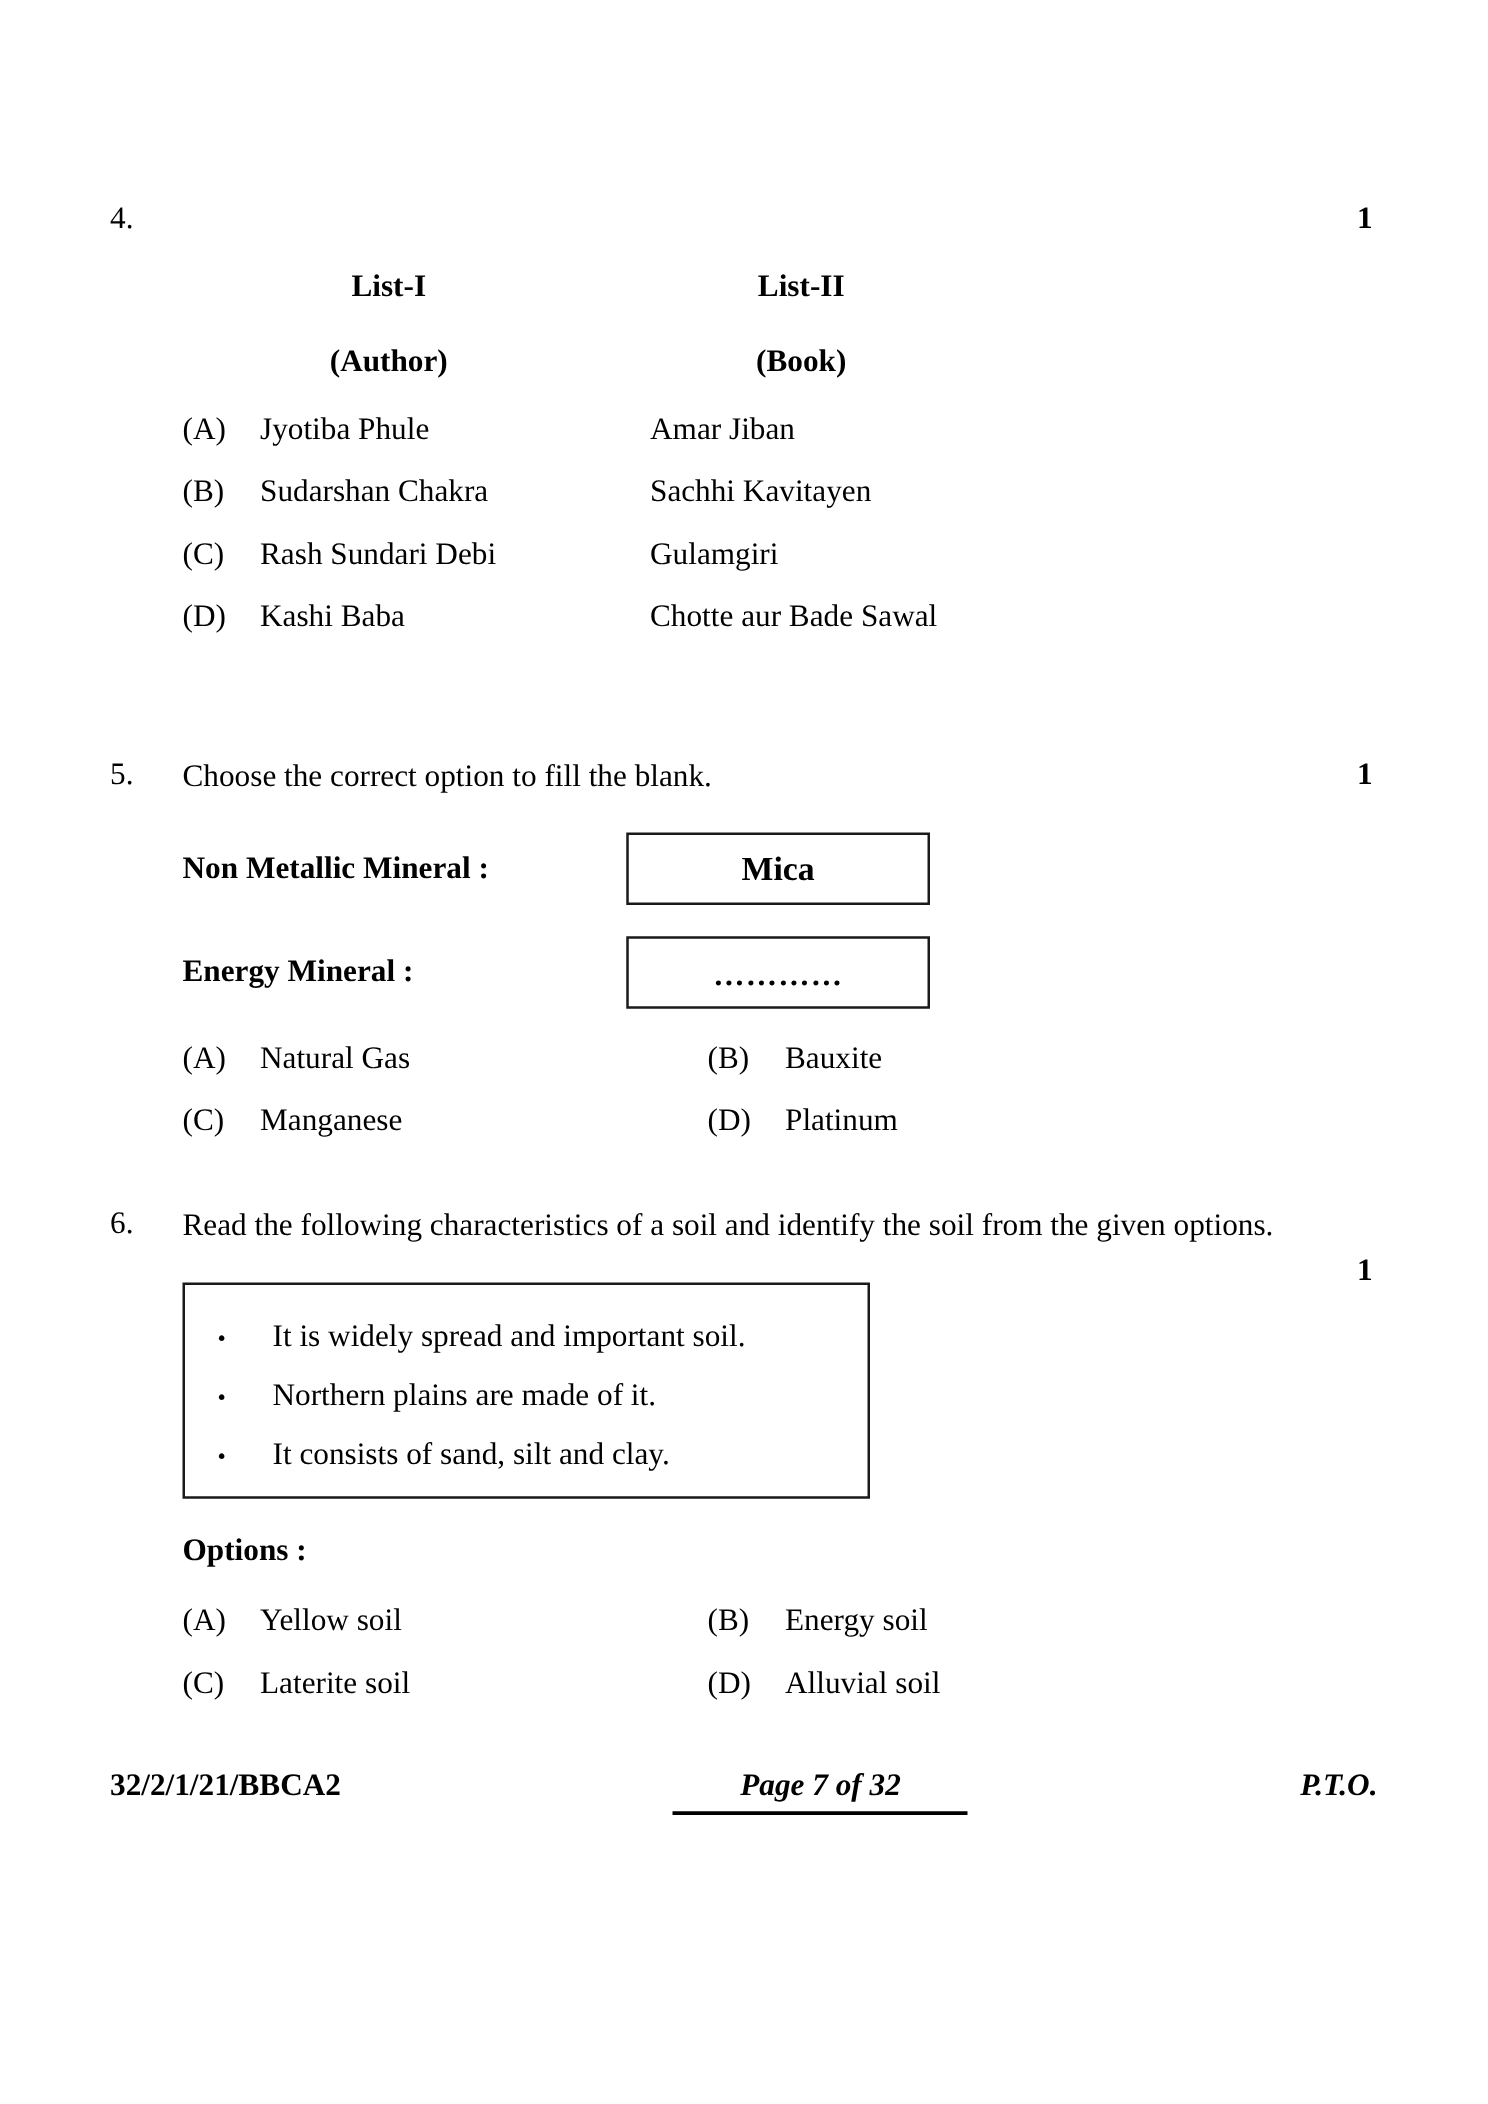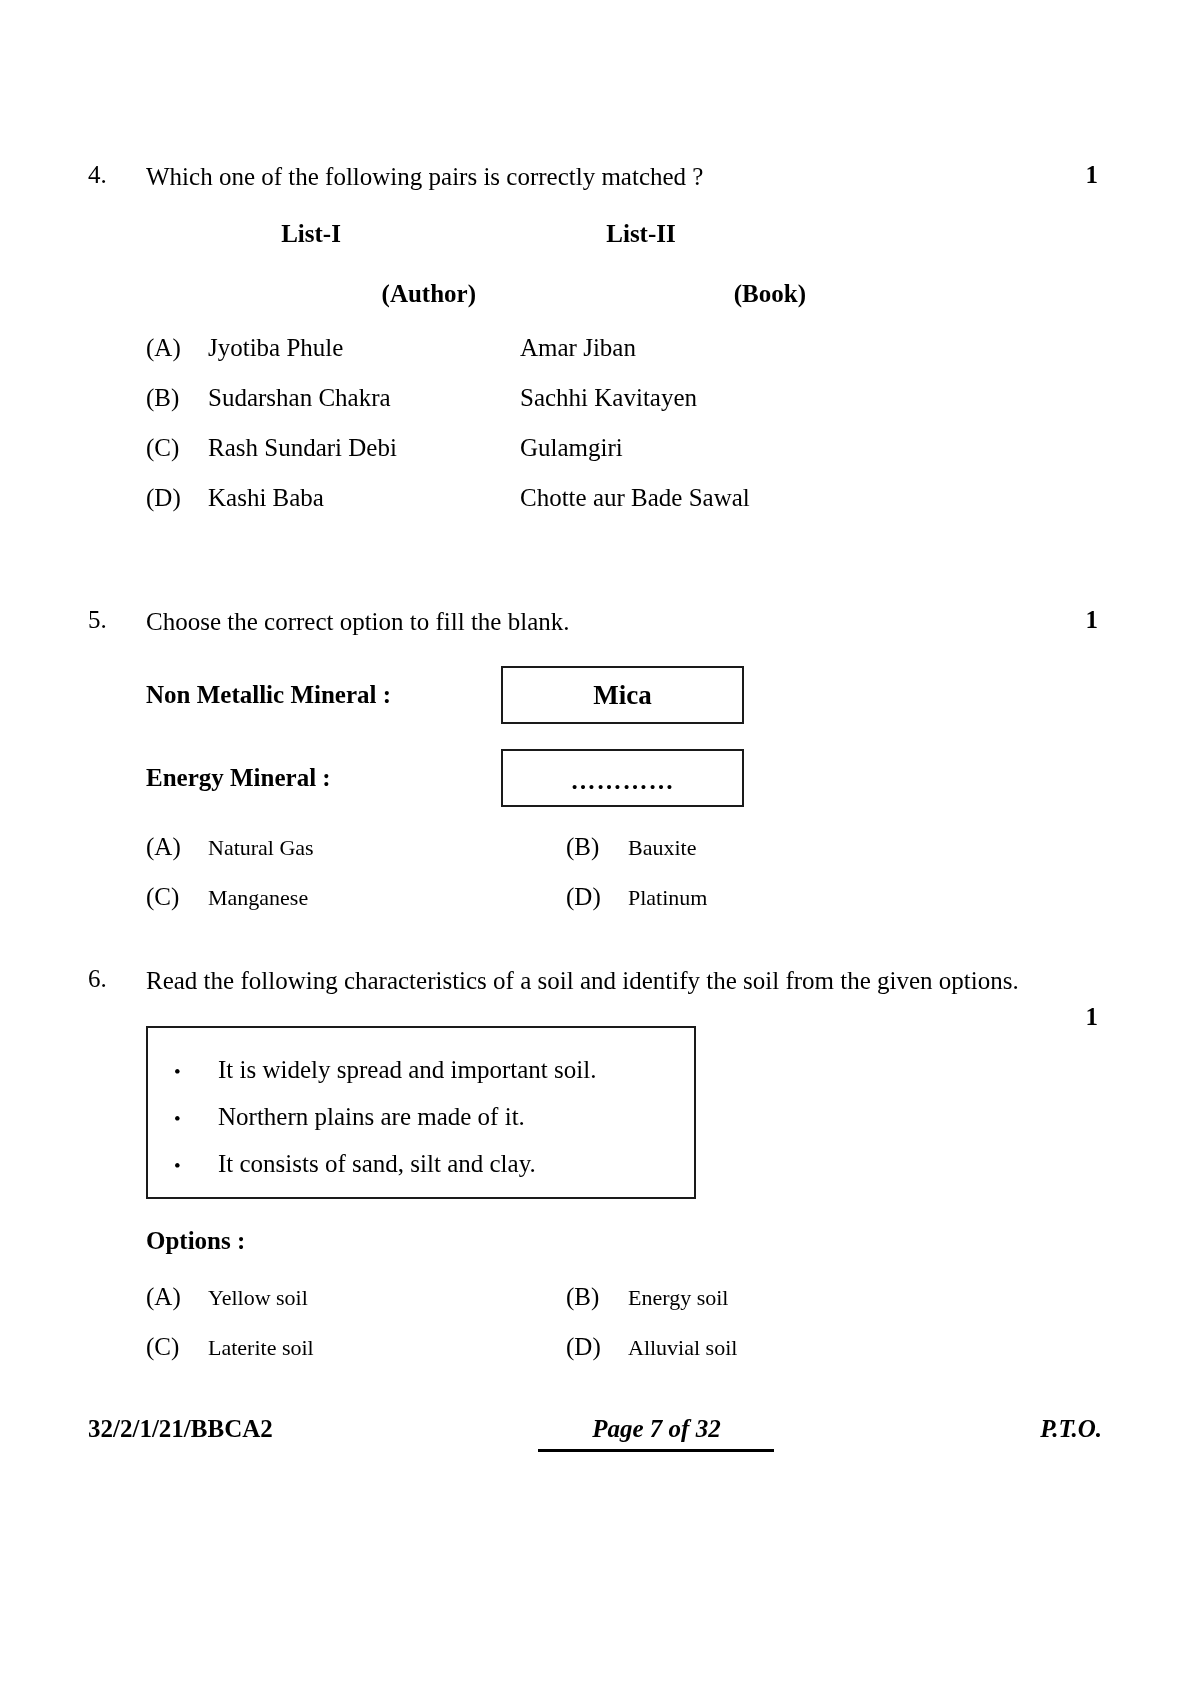--- a/index.html
+++ b/index.html
@@ -73,21 +73,21 @@
 
   .list-sub {
     display: flex;
     margin-top: 32px;
     padding-left: 58px;
   }
   .list-sub .col-a,
   .list-sub .col-b {
     font-size: 25px;
     font-weight: bold;
-    text-align: right;
+    text-align: center;
   }
   .list-sub .col-a { width: 330px; }
   .list-sub .col-b { width: 330px; }
 
   .pair-row {
     display: flex;
     align-items: baseline;
     margin-top: 22px;
     padding-left: 58px;
   }
@@ -148,21 +148,21 @@
     display: flex;
     align-items: baseline;
   }
   .opt-cell.left { width: 420px; flex: 0 0 420px; }
   .opt-cell .tag {
     width: 62px;
     flex: 0 0 62px;
     font-size: 25px;
   }
   .opt-cell .lbl {
-    font-size: 22px;
+    font-size: 25px;
   }
 
   
   .char-box {
     margin-left: 58px;
     width: 550px;
     border: 2px solid #1a1a1a;
     box-sizing: border-box;
     padding: 18px 0 16px 0;
   }
@@ -235,21 +235,20 @@
   }
 </style>
 </head>
 <body>
 
 <div class="page">
 
   <div class="question" style="top:158px;">
     <div class="q-head">
       <div class="q-num">4.</div>
-      <div class="q-text" style="max-width:855px;">Which one of the following pairs is correctly matched ?</div>
     </div>
     <div class="q-marks" style="top:0;">1</div>
 
     <div class="list-head">
       <div class="col-a">List-I</div>
       <div class="col-b">List-II</div>
     </div>
 
     <div class="list-sub">
       <div class="col-a">(Author)</div>

